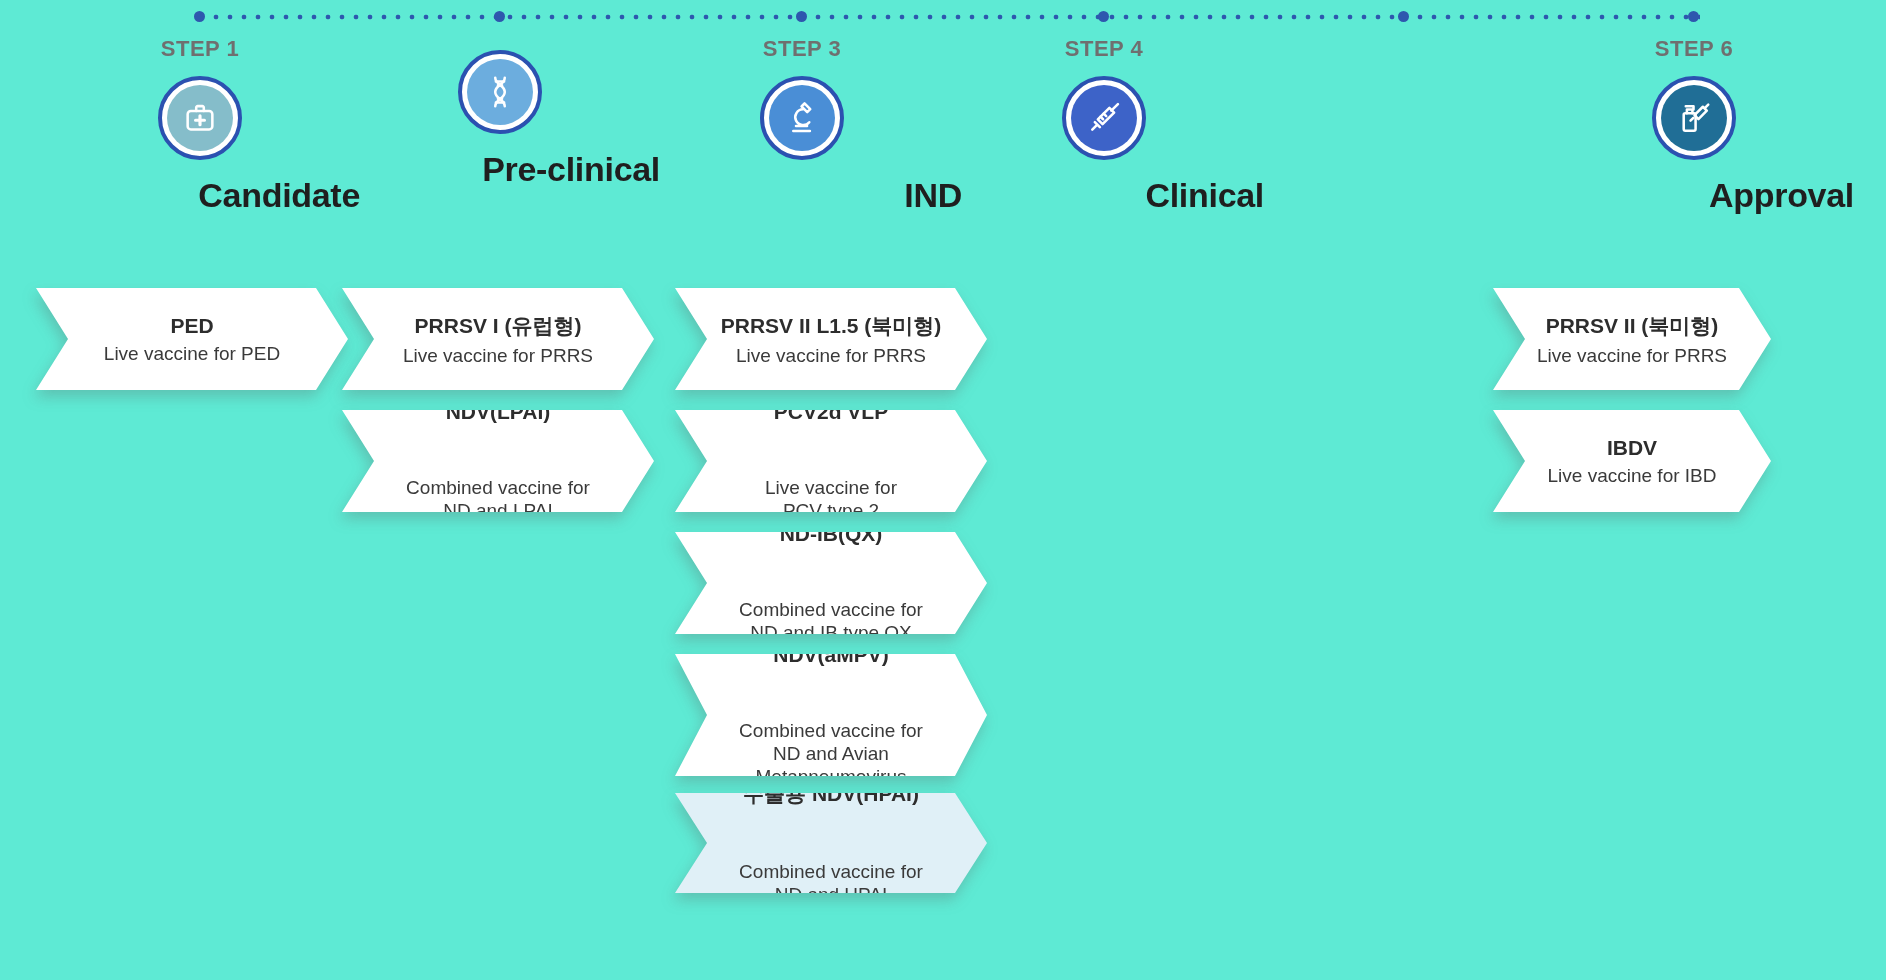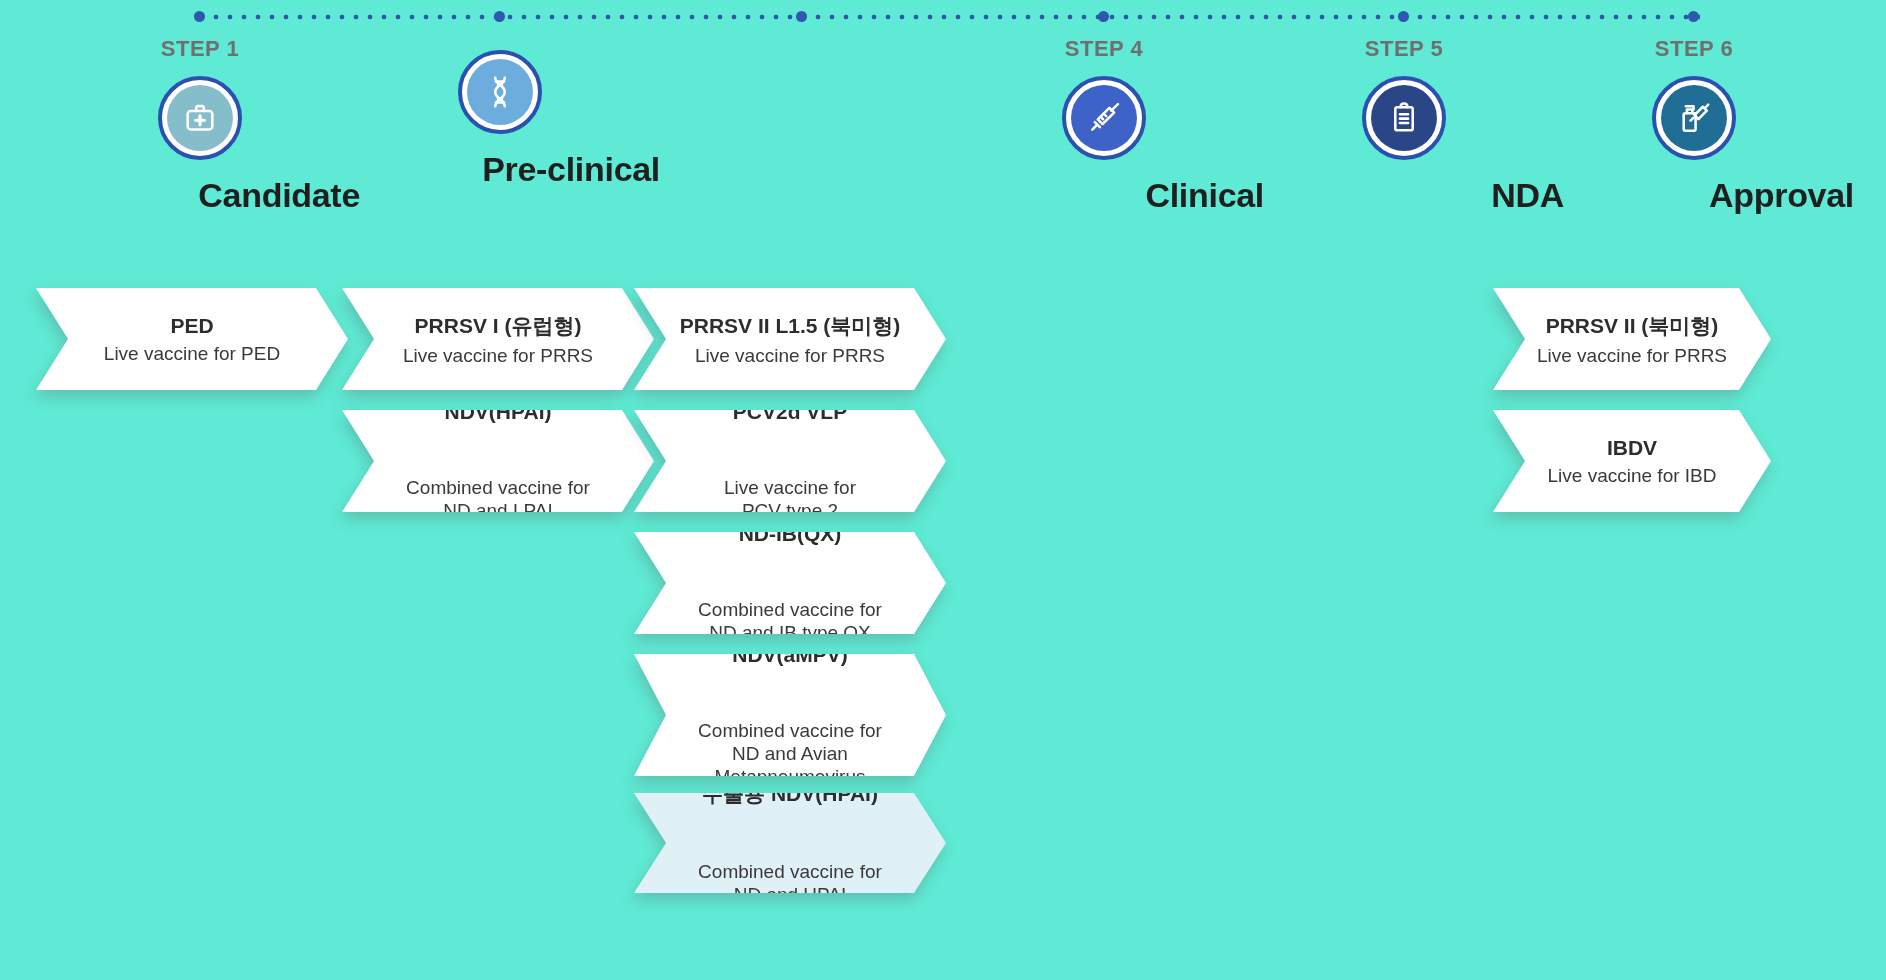--- a/index.html
+++ b/index.html
@@ -39,21 +39,21 @@
     clip-path:polygon(0 0, calc(100% - 32px) 0, 100% 50%, calc(100% - 32px) 100%, 0 100%, 32px 50%);
     display:flex;flex-direction:column;align-items:center;justify-content:center;
     text-align:center;padding:0 38px;box-sizing:border-box;
   }
   .chev.hl .shape{background:#e0f0f7;}
   .chev-title{font-size:21px;font-weight:700;color:#2d2d2d;margin-bottom:4px;}
   .chev-sub{font-size:19px;color:#3a3a3a;line-height:23px;}
   .wrap-narrow{max-width:200px;margin-top:48px;}
 
   .w-std{width:312px;} .w-right{width:278px;}
-  .c1{left:36px}.c2{left:342px}.c3{left:634px}.c6{left:1493px}
+  .c1{left:36px}.c2{left:342px}.c3{left:675px}.c6{left:1493px}
   .r1{top:288px;height:102px}.r2{top:410px;height:102px}.r3{top:532px;height:102px}
   .r4{top:654px;height:122px}.r5{top:793px;height:100px}
 </style>
 </head>
 <body>
 
 <div class="canvas">
 
   <div class="dotline"></div>
   <div class="node-dot" style="left:194px"></div>
@@ -83,49 +83,49 @@
         <svg viewBox="0 0 24 24">
             <path d="M9 3c0 4.5 6 4.5 6 9s-6 4.5-6 9"></path>
             <path d="M15 3c0 4.5-6 4.5-6 9s6 4.5 6 9"></path>
             <path d="M9.4 5.4h5.2M10.7 7.8h2.6M10.7 16.2h2.6M9.4 18.6h5.2"></path>
           </svg>
       </div>
     </div>
     <div class="stage-name">Pre-clinical</div>
   </div>
 
+  <div class="step-col" style="left:642px">
+    <div class="step-label">STEP 3</div>
+    <div class="stage-circle">
+      <div class="fill f3">
+        <svg viewBox="0 0 24 24">
+            <path d="M13.6 2.8l3.6 3.6-1.9 1.9-3.6-3.6z"></path>
+            <path d="M12.6 6.5a5 5 0 1 0 4 8.2"></path>
+            <path d="M8.2 17h7M6.5 20.2h10.5"></path>
+          </svg>
+      </div>
+    </div>
+    <div class="stage-name">IND</div>
+  </div>
 
   <div class="step-col" style="left:944px">
     <div class="step-label">STEP 4</div>
     <div class="stage-circle">
       <div class="fill f4">
         <svg viewBox="0 0 24 24">
             <path d="M20.8 3.2l-4.2 4.2"></path>
             <path d="M15.4 5.6l3 3-7.3 7.3-3-3z"></path>
             <path d="M11.8 9.2l1.6 1.6M9.8 11.2l1.6 1.6"></path>
             <path d="M7.6 16.4l-3 3M6.2 14.6l3.2 3.2"></path>
           </svg>
       </div>
     </div>
     <div class="stage-name">Clinical</div>
   </div>
 
-  <div class="step-col" style="left:1244px">
-    <div class="step-label">STEP 5</div>
-    <div class="stage-circle">
-      <div class="fill f5">
-        <svg viewBox="0 0 24 24">
-            <rect x="6.5" y="5.2" width="11" height="14.6" rx="1.2"></rect>
-            <path d="M9.8 5.2c0-1.5 1-2.3 2.2-2.3s2.2.8 2.2 2.3"></path>
-            <path d="M9.4 9.6h5.2M9.4 12.4h5.2M9.4 15.2h5.2"></path>
-          </svg>
-      </div>
-    </div>
-    <div class="stage-name">NDA</div>
-  </div>
 
   <div class="step-col" style="left:1534px">
     <div class="step-label">STEP 6</div>
     <div class="stage-circle">
       <div class="fill f6">
         <svg viewBox="0 0 24 24">
             <rect x="5.5" y="9" width="7.5" height="11" rx="1"></rect>
             <path d="M7.5 9V6.6h3.5V9M6.8 4.6h4.9v2"></path>
             <path d="M21 3.5l-2.2 2.2"></path>
             <path d="M17.6 4.9l2.5 2.5-5.3 5.3-2.5-2.5z"></path>
@@ -159,21 +159,21 @@
 
   <div class="chev w-right c6 r1">
     <div class="shape">
       <div class="chev-title">PRRSV II (북미형)</div>
       <div class="chev-sub">Live vaccine for PRRS</div>
     </div>
   </div>
 
   <div class="chev w-std c2 r2">
     <div class="shape">
-      <div class="chev-title">NDV(HPAI)</div>
+      <div class="chev-title">NDV(LPAI)</div>
       <div class="chev-sub wrap-narrow">Combined vaccine for ND and LPAI</div>
     </div>
   </div>
 
   <div class="chev w-std c3 r2">
     <div class="shape">
       <div class="chev-title">PCV2d VLP</div>
       <div class="chev-sub wrap-narrow" style="max-width:160px">Live vaccine for PCV type 2</div>
     </div>
   </div>

